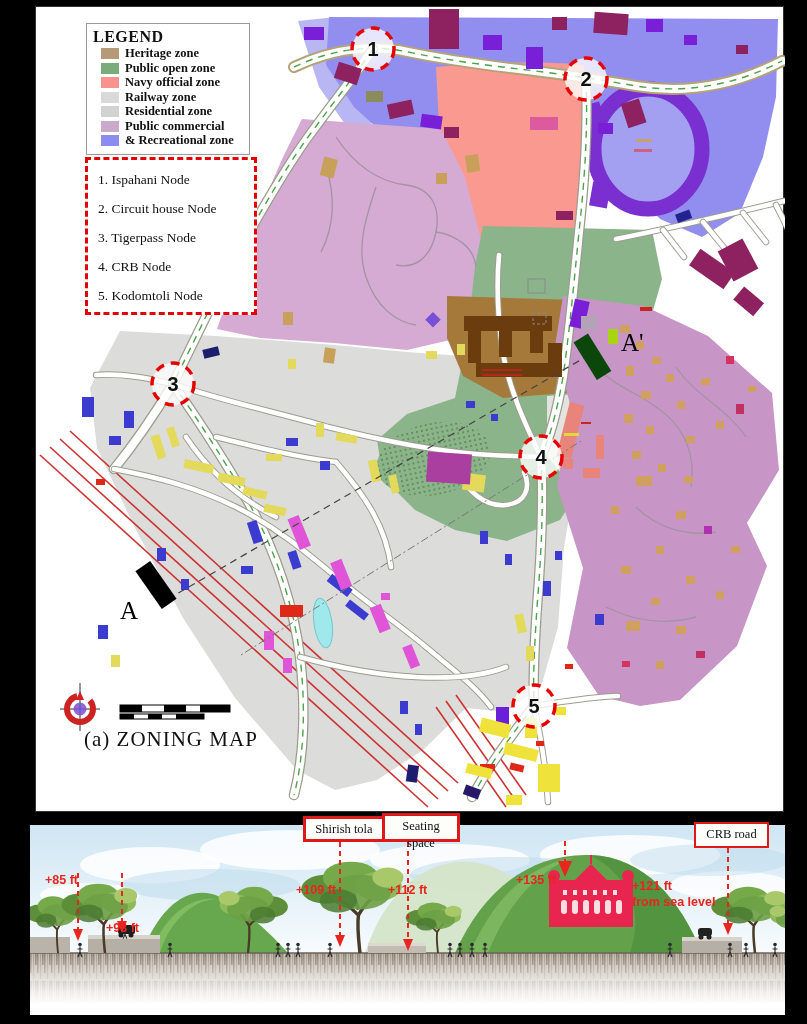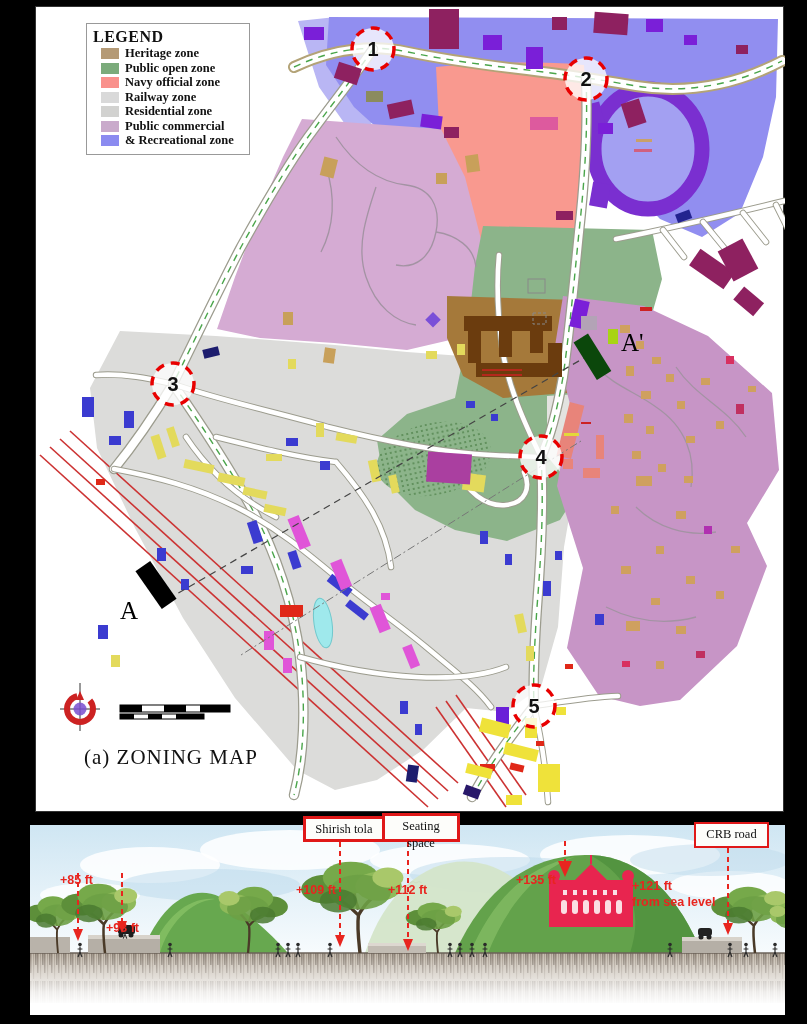--- a/index.html
+++ b/index.html
@@ -9,21 +9,21 @@
   
   #panel-a{left:35px;top:6px;width:749px;height:806px;background:#fff;border:1px solid #333;box-sizing:border-box;}
   #map-svg{position:absolute;left:0;top:0;}
   #legend{left:50px;top:16px;width:150px;background:#fff;border:1px solid #999;padding:4px 6px 6px 6px;z-index:5;}
   #legend .ttl{font-weight:bold;font-size:16px;letter-spacing:.5px;color:#111;}
   .lrow{display:flex;align-items:center;margin-top:1px;font-weight:bold;}
   .sw{width:18px;height:11px;margin:0 6px 0 8px;flex:0 0 auto;}
   .lb{font-size:12.5px;color:#111;line-height:13.5px;white-space:nowrap;}
   #node-key{left:49px;top:150px;width:150px;border:3.5px dashed #e40000;background:#fff;padding:12px 6px 6px 10px;z-index:5;}
   .nk{font-size:13.5px;color:#111;margin-bottom:13px;white-space:nowrap;}
-  #cap-a{left:48px;top:738px;font-size:21px;color:#111;letter-spacing:1px;z-index:5;}
+  #cap-a{left:48px;top:720px;font-size:21px;color:#111;letter-spacing:1px;z-index:5;}
   
   .rc{fill:none;stroke:#b3a377;stroke-width:12;stroke-linecap:round;}
   .rg{fill:none;stroke:#9c9c8e;stroke-width:10.5;stroke-linecap:round;}
   .rf{fill:none;stroke:#fff;stroke-width:8;stroke-linecap:round;}
   .rm{fill:none;stroke:#4aa54a;stroke-width:1.4;stroke-dasharray:7 6;}
   .sg{fill:none;stroke:#9c9c8e;stroke-width:6.5;stroke-linecap:round;}
   .sf{fill:none;stroke:#fff;stroke-width:4.6;stroke-linecap:round;}
   .tr{fill:none;stroke:#a393a3;stroke-width:1.3;}
   .rail{fill:none;stroke:#cc3333;stroke-width:1.6;}
   .ncirc{fill:rgba(255,255,255,.78);stroke:#e80000;stroke-width:3.5;stroke-dasharray:9 7;}
@@ -378,20 +378,27 @@
       <div class="lrow">
         <span class="sw" style="background: rgb(201, 170, 203);"></span>
         <span class="lb">Public commercial</span>
         </div>
       <div class="lrow">
         <span class="sw" style="background: rgb(139, 139, 240);"></span>
         <span class="lb">&amp; Recreational zone</span>
         </div>
     </div>
 
+    <div id="node-key" class="abs">
+      <div class="nk">1.  Ispahani Node</div>
+      <div class="nk">2. Circuit house Node</div>
+      <div class="nk">3. Tigerpass Node</div>
+      <div class="nk">4. CRB Node</div>
+      <div class="nk" style="margin-bottom:2px;">5. Kodomtoli Node</div>
+    </div>
 
     <div id="cap-a" class="abs">(a) ZONING MAP</div>
   </div>
 
   <div id="panel-b" class="abs">
     <svg width="755" height="190" viewBox="0 0 755 190" xmlns="http://www.w3.org/2000/svg">
       <defs>
         <linearGradient id="skyG" x1="0" y1="0" x2="0" y2="1">
           <stop offset="0" stop-color="#cfe6f3"></stop>
             <stop offset="1" stop-color="#fbfdfe"></stop>
@@ -536,21 +543,21 @@
       </g>
     </svg>
 
     
   </div>
 
   <div class="callout" style="left:303px;top:816px;width:82px;height:26px;">Shirish tola</div>
   <div class="callout" style="left:382px;top:813px;width:78px;height:29px;">Seating space</div>
   <div class="callout" style="left:694px;top:822px;width:75px;height:26px;border-width:2px;">CRB road</div>
 
-  <div class="elev" style="left:60px;top:872px;">+85 ft</div>
+  <div class="elev" style="left:45px;top:872px;">+85 ft</div>
   <div class="elev" style="left:106px;top:920px;">+93 ft</div>
   <div class="elev" style="left:296px;top:882px;">+109 ft</div>
   <div class="elev" style="left:388px;top:882px;">+112 ft</div>
   <div class="elev" style="left:516px;top:872px;">+135 ft</div>
   <div class="elev" style="left:632px;top:878px;">
     <div>+121 ft</div>
     <div>from sea level</div>
   </div>
 
 </div>

